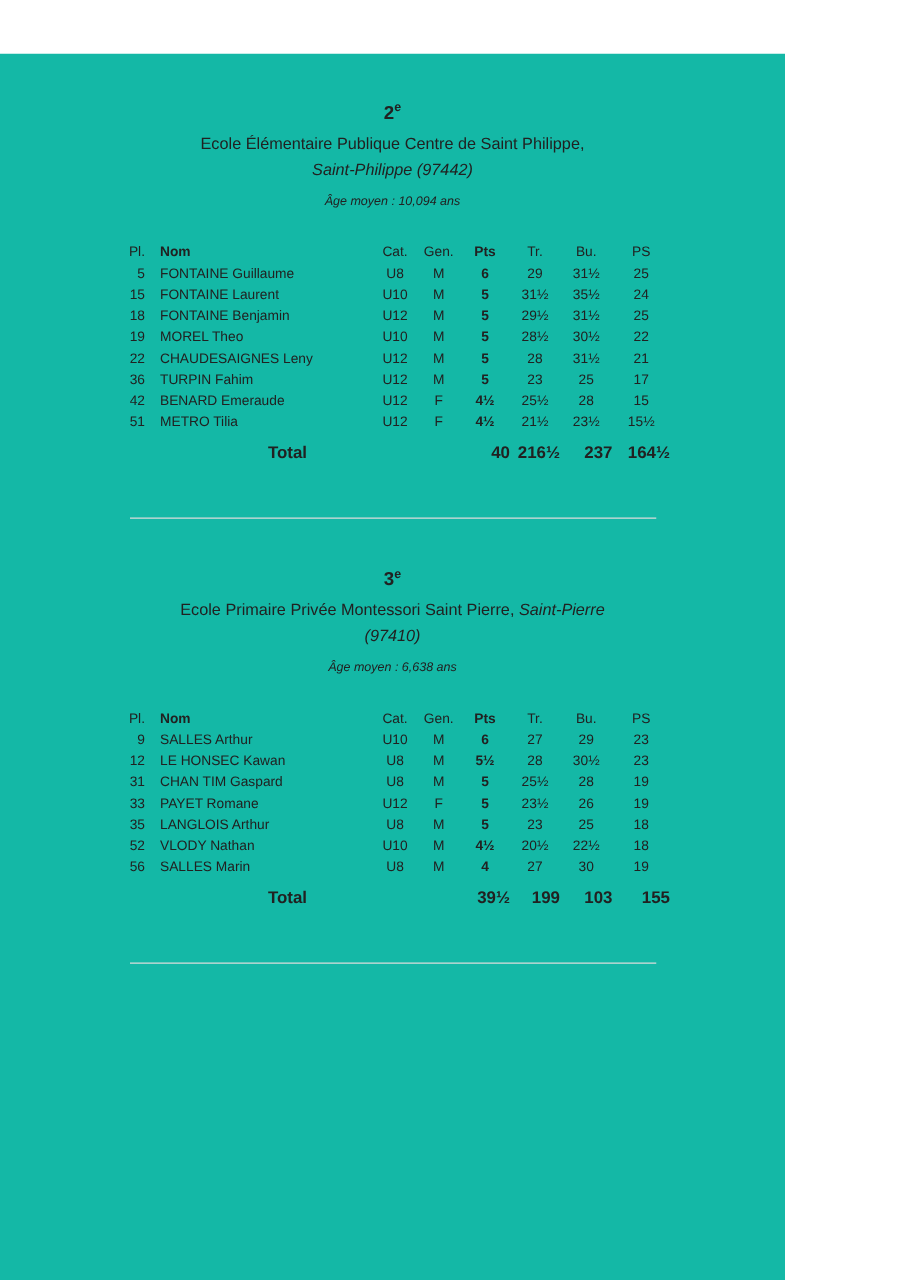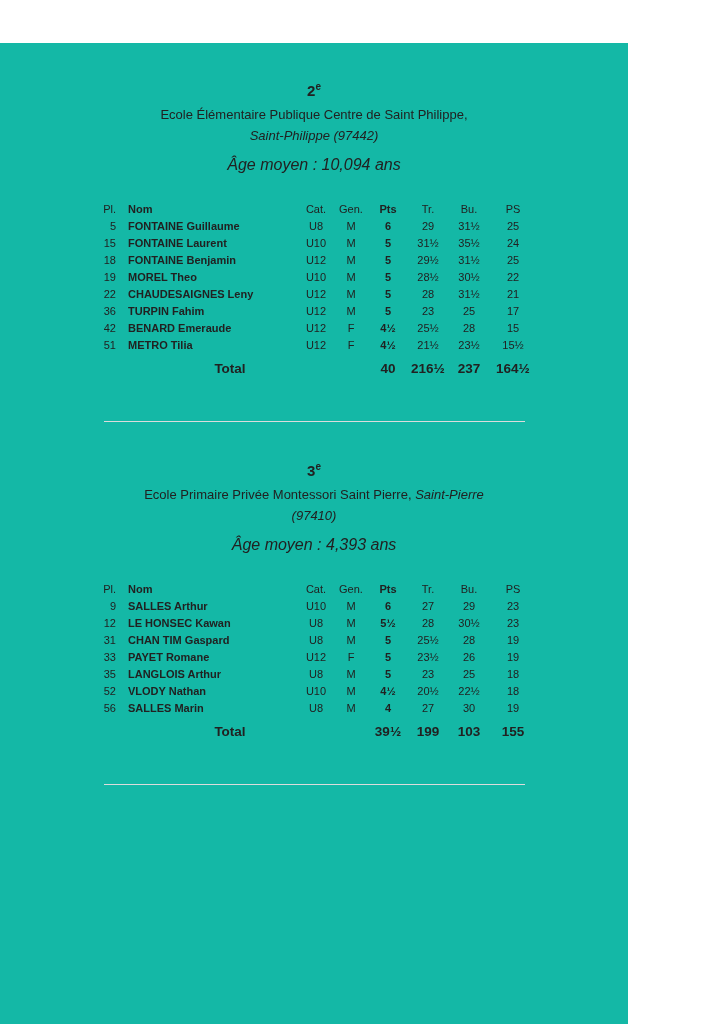--- a/index.html
+++ b/index.html
@@ -35,21 +35,21 @@
     font-size: 13px;
     font-weight: normal;
     line-height: 21px;
     margin: 4px 70px 0;
   }
   .school-title em {
     font-style: italic;
   }
   .age {
     font-style: italic;
-    font-size: 16px;
+    font-size: 10px;
     margin-top: 10px;
   }
   table.results {
     width: 444px;
     margin: 26px auto 0;
     border-collapse: collapse;
     table-layout: fixed;
     font-size: 11px;
     color: #212121;
   }
@@ -59,32 +59,32 @@
     font-weight: normal;
     text-align: center;
     vertical-align: middle;
     white-space: nowrap;
     overflow: hidden;
   }
   .results thead th:nth-child(1),
   .results tbody td:nth-child(1) { text-align: right; }
   .results thead th:nth-child(2),
   .results tbody td:nth-child(2) { text-align: left; padding-left: 12px; }
-  .results tbody td:nth-child(2) { font-weight: bold; }
+  .results tbody td:nth-child(2) { font-weight: normal; }
   .results thead th:nth-child(2),
   .results thead th:nth-child(5) { font-weight: bold; }
   .results tbody td:nth-child(5) { font-weight: bold; }
   .results tfoot td {
     font-size: 13.5px;
     font-weight: bold;
     padding-top: 8px;
     height: auto;
   }
   .results tfoot td.total-label { text-align: center; }
-  .results tfoot td.total-val { text-align: center; }
+  .results tfoot td.total-val { text-align: right; }
   hr.divider {
     border: none;
     border-top: 1px solid #dcdcdc;
     width: 421px;
     margin: 45px auto 36px;
   }
   col.c-pl  { width: 24px; }
   col.c-nom { width: 182px; }
   col.c-cat { width: 36px; }
   col.c-gen { width: 34px; }
@@ -228,21 +228,21 @@
   <hr class="divider">
 
   <div class="section">
     <div class="rank">
       <span>3</span><sup>e</sup>
     </div>
     <div class="school-title">
       <span>Ecole Primaire Privée Montessori Saint Pierre, </span><em>Saint-Pierre</em><br>
       <em>(97410)</em>
     </div>
-    <div class="age">Âge moyen : 4,393 ans</div>
+    <div class="age">Âge moyen : 6,638 ans</div>
 
     <table class="results">
       <colgroup>
         <col class="c-pl">
           <col class="c-nom">
           <col class="c-cat">
           <col class="c-gen">
         <col class="c-pts">
           <col class="c-tr">
           <col class="c-bu">

